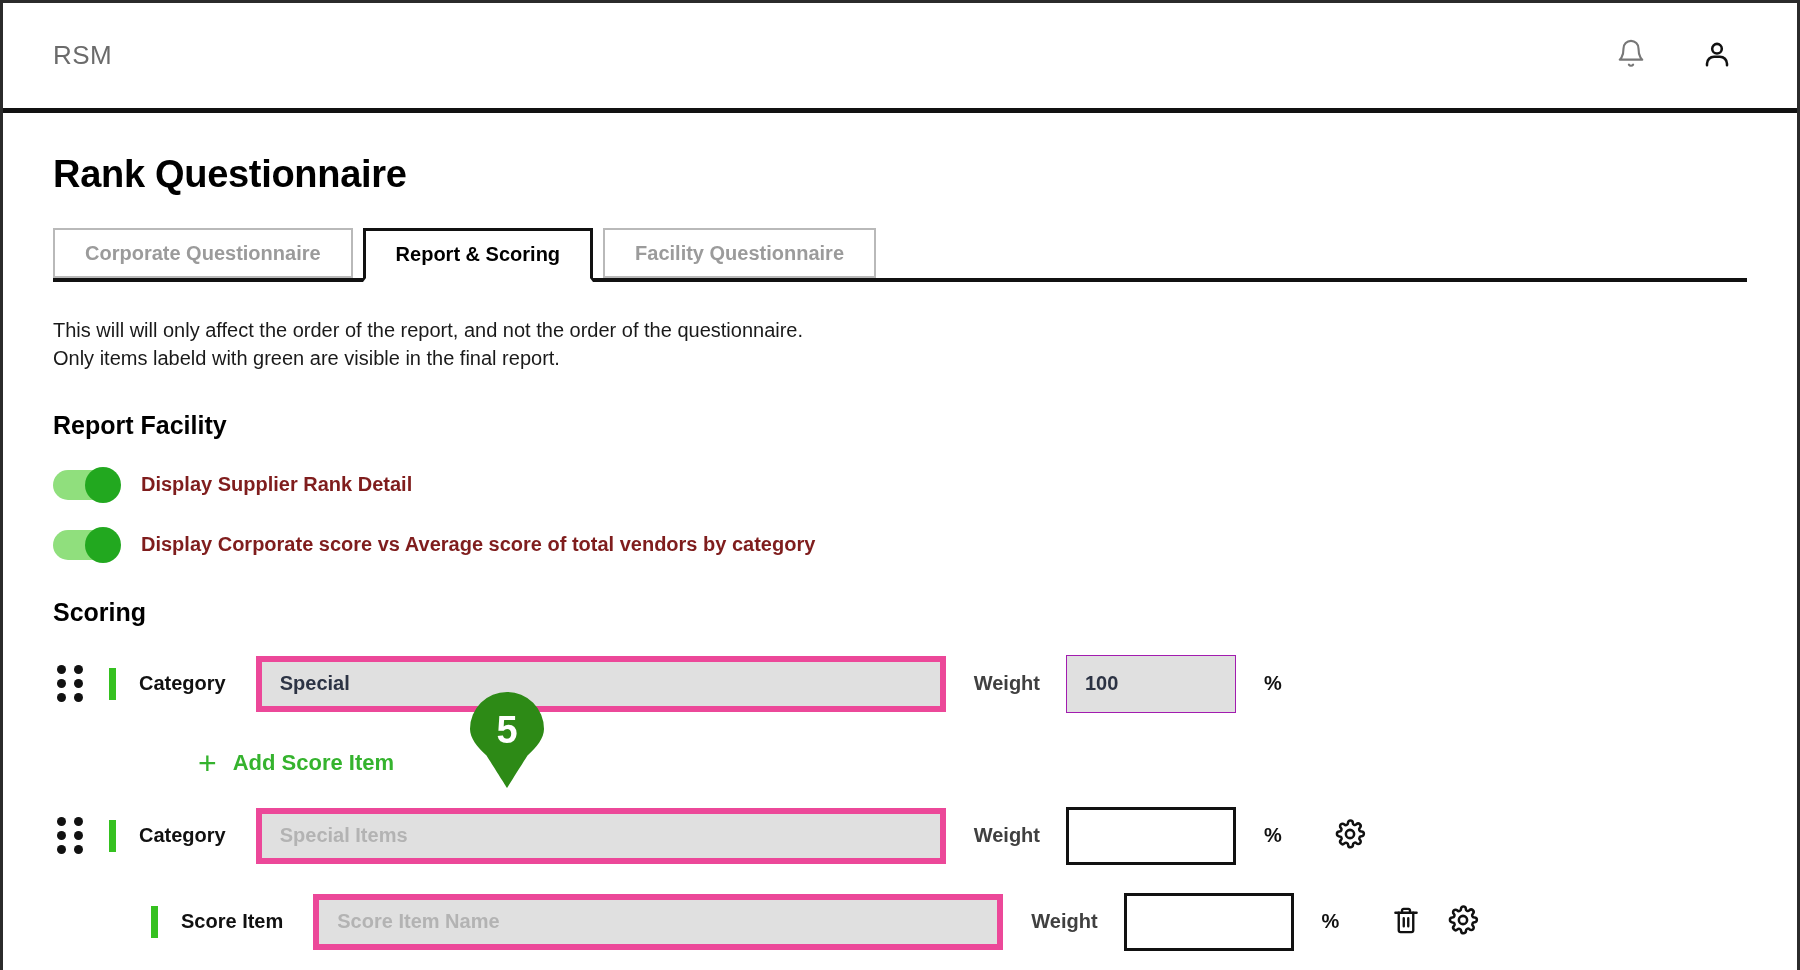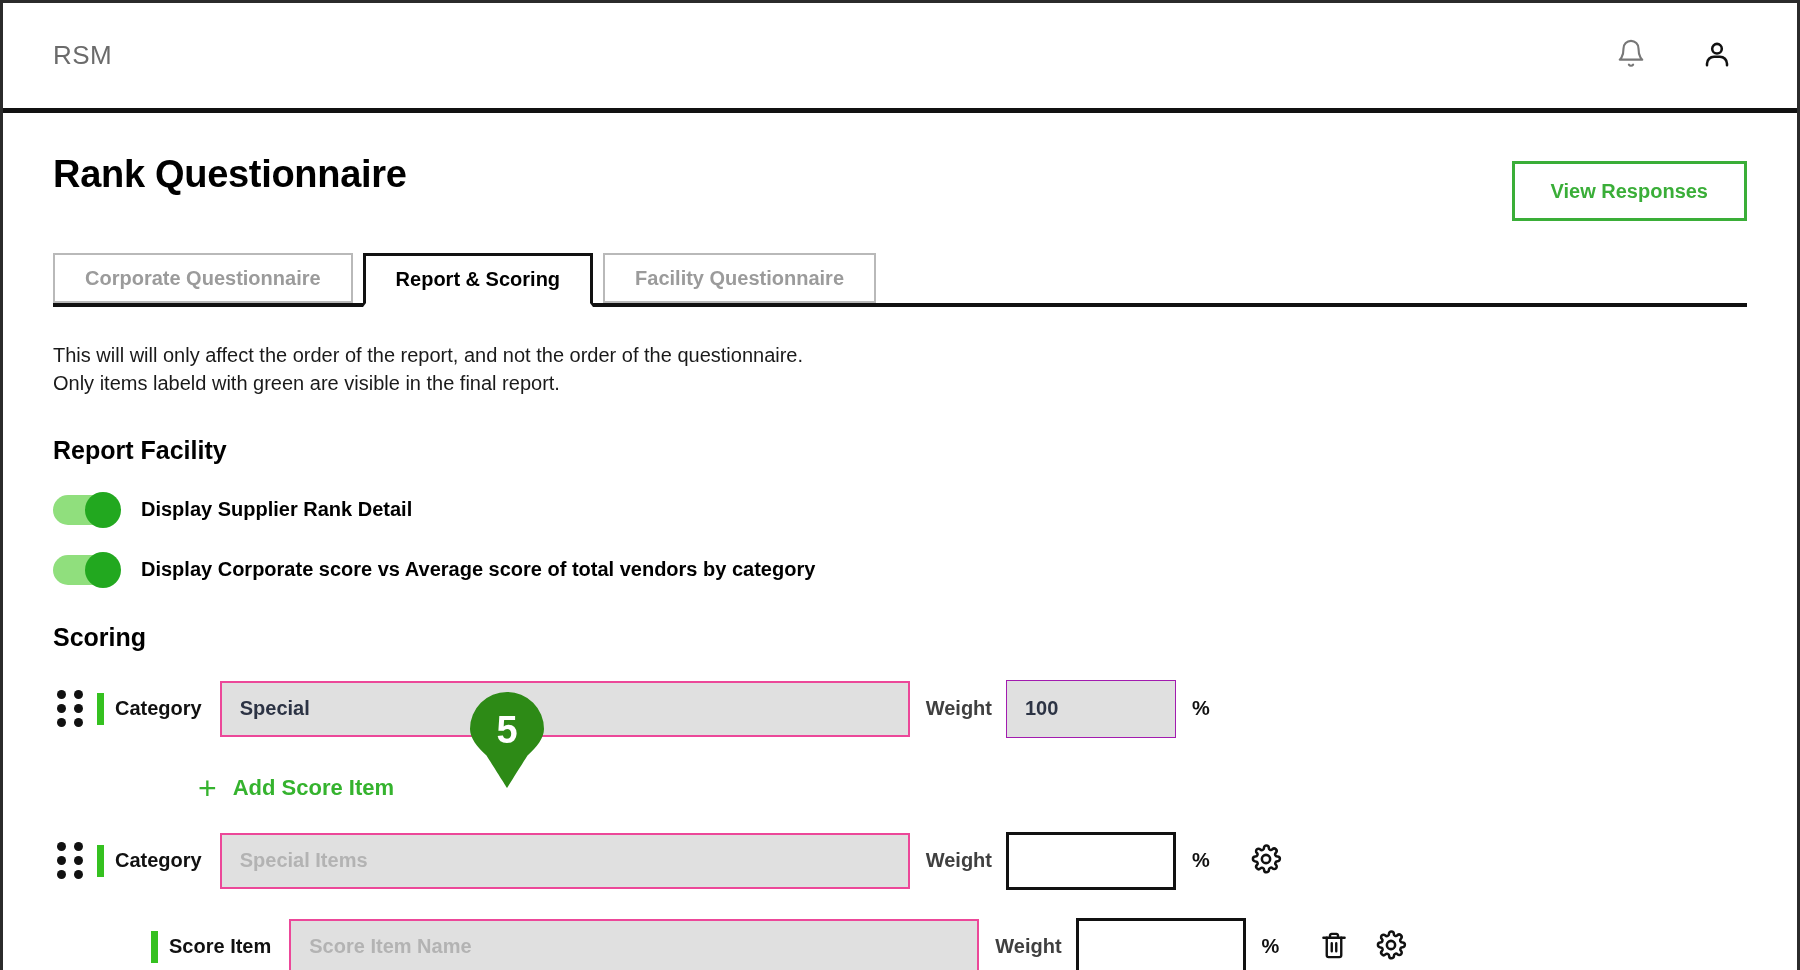--- a/index.html
+++ b/index.html
@@ -155,31 +155,31 @@
     top: -3px;
     right: -2px;
     width: 36px;
     height: 36px;
     border-radius: 50%;
     background: #22a81f;
   }
   .toggle-label {
     font-size: 20px;
     font-weight: bold;
-    color: #000000;
+    color: #7f1d1d;
   }
 
   
   .scoring { margin-top: 8px; }
 
   .score-row {
     display: flex;
     align-items: center;
     margin-top: 28px;
-    gap: 0;
+    gap: 12px;
   }
   .score-row.indented { padding-left: 98px; }
 
   .drag-handle {
     width: 34px;
     height: 34px;
     display: grid;
     grid-template-columns: repeat(2, 9px);
     grid-template-rows: repeat(3, 9px);
     gap: 5px 8px;
@@ -209,21 +209,21 @@
     color: #111111;
     white-space: nowrap;
     margin-right: 18px;
     flex: 0 0 auto;
   }
 
   .text-input {
     width: 690px;
     height: 56px;
     background: #e0e0e0;
-    border: 2px solid #ec4899;
+    border: 6px solid #ec4899;
     font-size: 20px;
     font-weight: bold;
     color: #2c3344;
     padding: 0 18px;
     font-family: "Liberation Sans", sans-serif;
     flex: 0 0 auto;
   }
   .text-input::placeholder { color: #b3b3b3; font-weight: bold; }
 
   .weight-label {
@@ -339,21 +339,20 @@
           </svg>
         </span>
       </button>
     </div>
   </div>
 
   <div class="page">
 
     <div class="page-head">
       <h1 class="page-title">Rank Questionnaire</h1>
-      <button class="view-responses">View Responses</button>
     </div>
 
     <div class="tabs">
       <div class="tab">Corporate Questionnaire</div>
       <div class="tab active">Report &amp; Scoring</div>
       <div class="tab">Facility Questionnaire</div>
     </div>
 
     <div class="notes">
       <div>This will will only affect the order of the report, and not the order of the questionnaire.</div>

